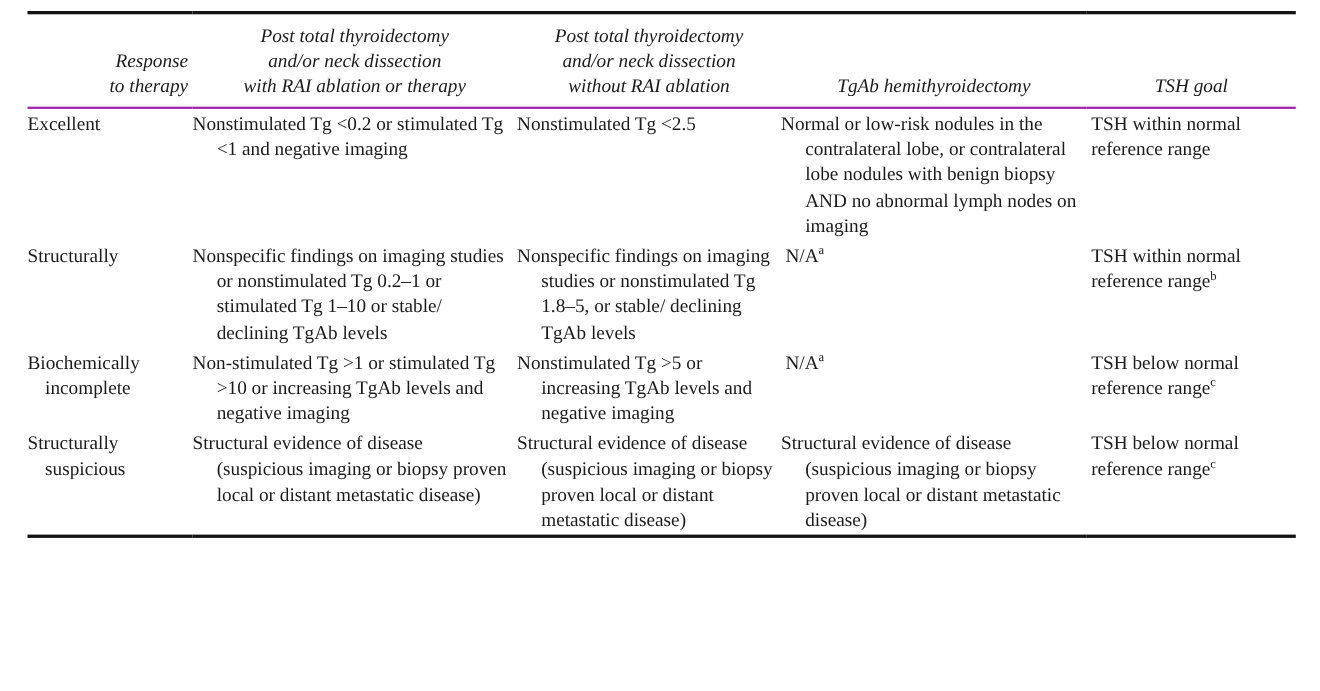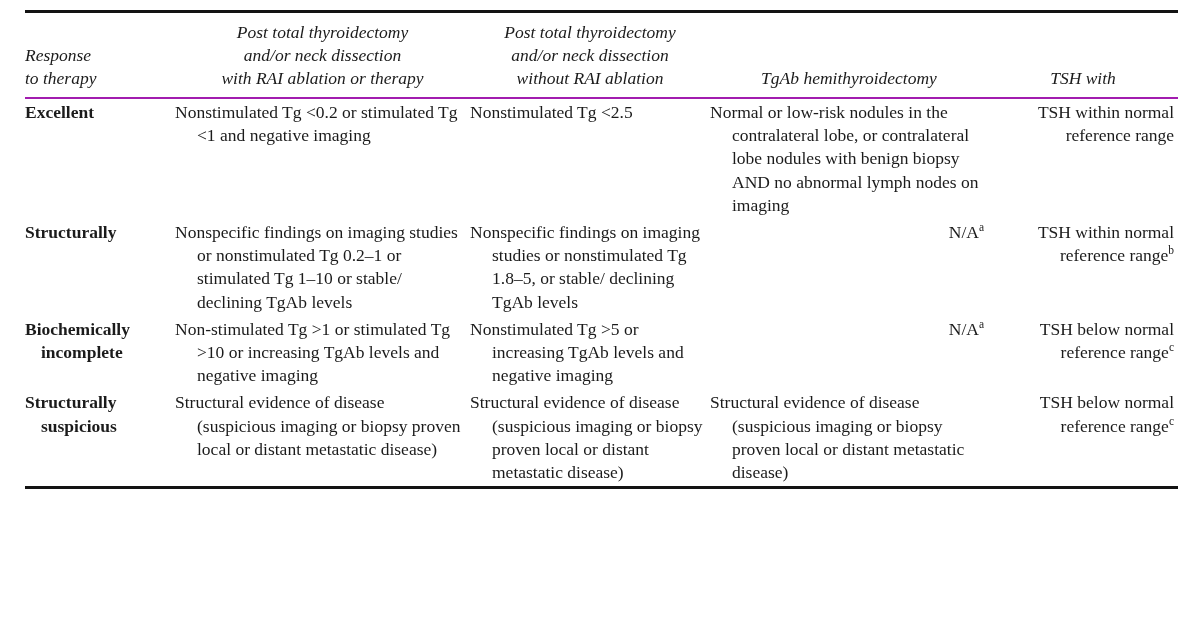--- a/index.html
+++ b/index.html
@@ -32,39 +32,38 @@
     font-weight: normal;
     font-style: italic;
     font-size: 17.5px;
     line-height: 23px;
     vertical-align: bottom;
     text-align: center;
     white-space: pre-line;
     padding: 8px 4px 7px 4px;
     border-bottom: 2px solid #a21caf;
   }
-  thead th.left { text-align: left; padding-left: 0; }
+  thead th.left { text-align: right; padding-left: 0; }
   tbody td {
     font-size: 17.5px;
     line-height: 23.2px;
     vertical-align: top;
     padding: 2px 6px 2px 0;
   }
   td.hang {
     padding-left: 22px;
     text-indent: -22px;
     text-align: left;
   }
   td.first {
     padding-left: 16px;
     text-indent: -16px;
-    font-weight: bold;
   }
   td.center {
-    text-align: right;
+    text-align: left;
     padding-left: 4px;
     padding-right: 4px;
   }
   sup {
     font-size: 11.5px;
     line-height: 0;
     vertical-align: super;
   }
 </style>
 </head>
@@ -83,21 +82,21 @@
       <tr>
         <th class="left">Response
 to therapy</th>
         <th>Post total thyroidectomy
 and/or neck dissection
 with RAI ablation or therapy</th>
         <th>Post total thyroidectomy
 and/or neck dissection
 without RAI ablation</th>
         <th>TgAb hemithyroidectomy</th>
-        <th>TSH with</th>
+        <th>TSH goal</th>
       </tr>
     </thead>
     <tbody>
         <tr>
           <td class="hang first">Excellent</td>
           <td class="hang">Nonstimulated Tg &lt;0.2 or stimulated Tg &lt;1 and negative imaging</td>
           <td class="hang">Nonstimulated Tg &lt;2.5</td>
           <td class="hang">Normal or low-risk nodules in the contralateral lobe, or contralateral lobe nodules with benign biopsy AND no abnormal lymph nodes on imaging</td>
           <td class="center">TSH within normal reference range</td>
         </tr>

